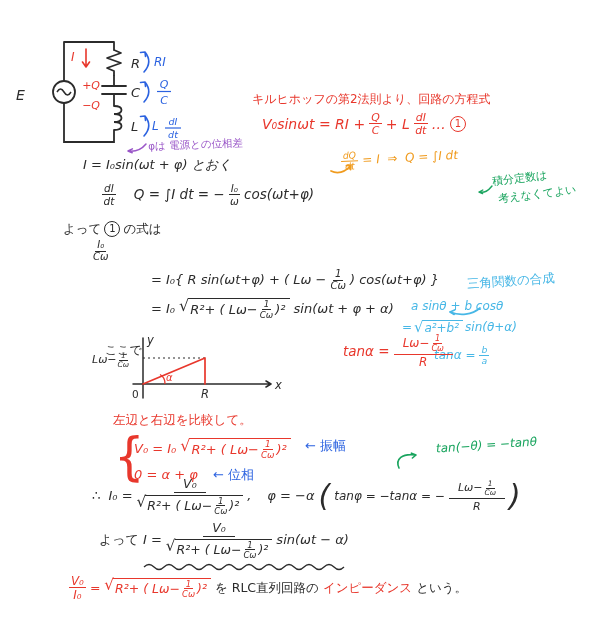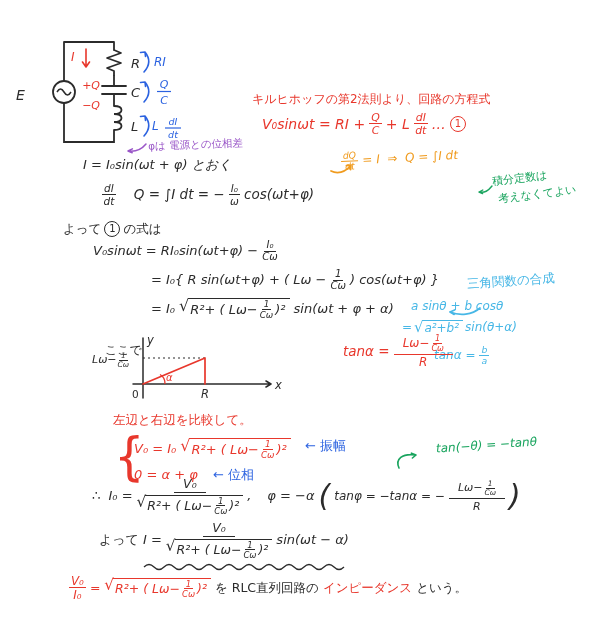--- a/index.html
+++ b/index.html
@@ -112,21 +112,20 @@
     <span style="display:block;padding-left:4px">考えなくてよい</span>
   </div>
 
   <div class="hand ink" style="left:63px;top:221px;font-size:12.5px;gap:3px">
     <span>よって</span>
     <span class="cnum">1</span>
     <span>の式は</span>
   </div>
 
   <div class="hand ink math" style="left:93px;top:240px;font-size:13px">
-    <span>V₀sinωt = RI₀sin(ωt+φ) −</span>
     <span class="fr"><span class="n">I₀</span><span class="d">Cω</span></span>
   </div>
   <div class="hand ink math" style="left:151px;top:269px;font-size:13px">
     <span>= I₀{ R sin(ωt+φ) + ( Lω −</span>
     <span class="fr"><span class="n">1</span><span class="d">Cω</span></span>
     <span>) cos(ωt+φ) }</span>
   </div>
   <div class="hand ink math" style="left:151px;top:298px;font-size:13px">
     <span>= I₀</span>
     <span class="sq"><span class="rad">√</span><span class="bar"><span>R²+ ( Lω−</span><span class="fr sm"><span class="n">1</span><span class="d">Cω</span></span><span>)²</span></span></span>

